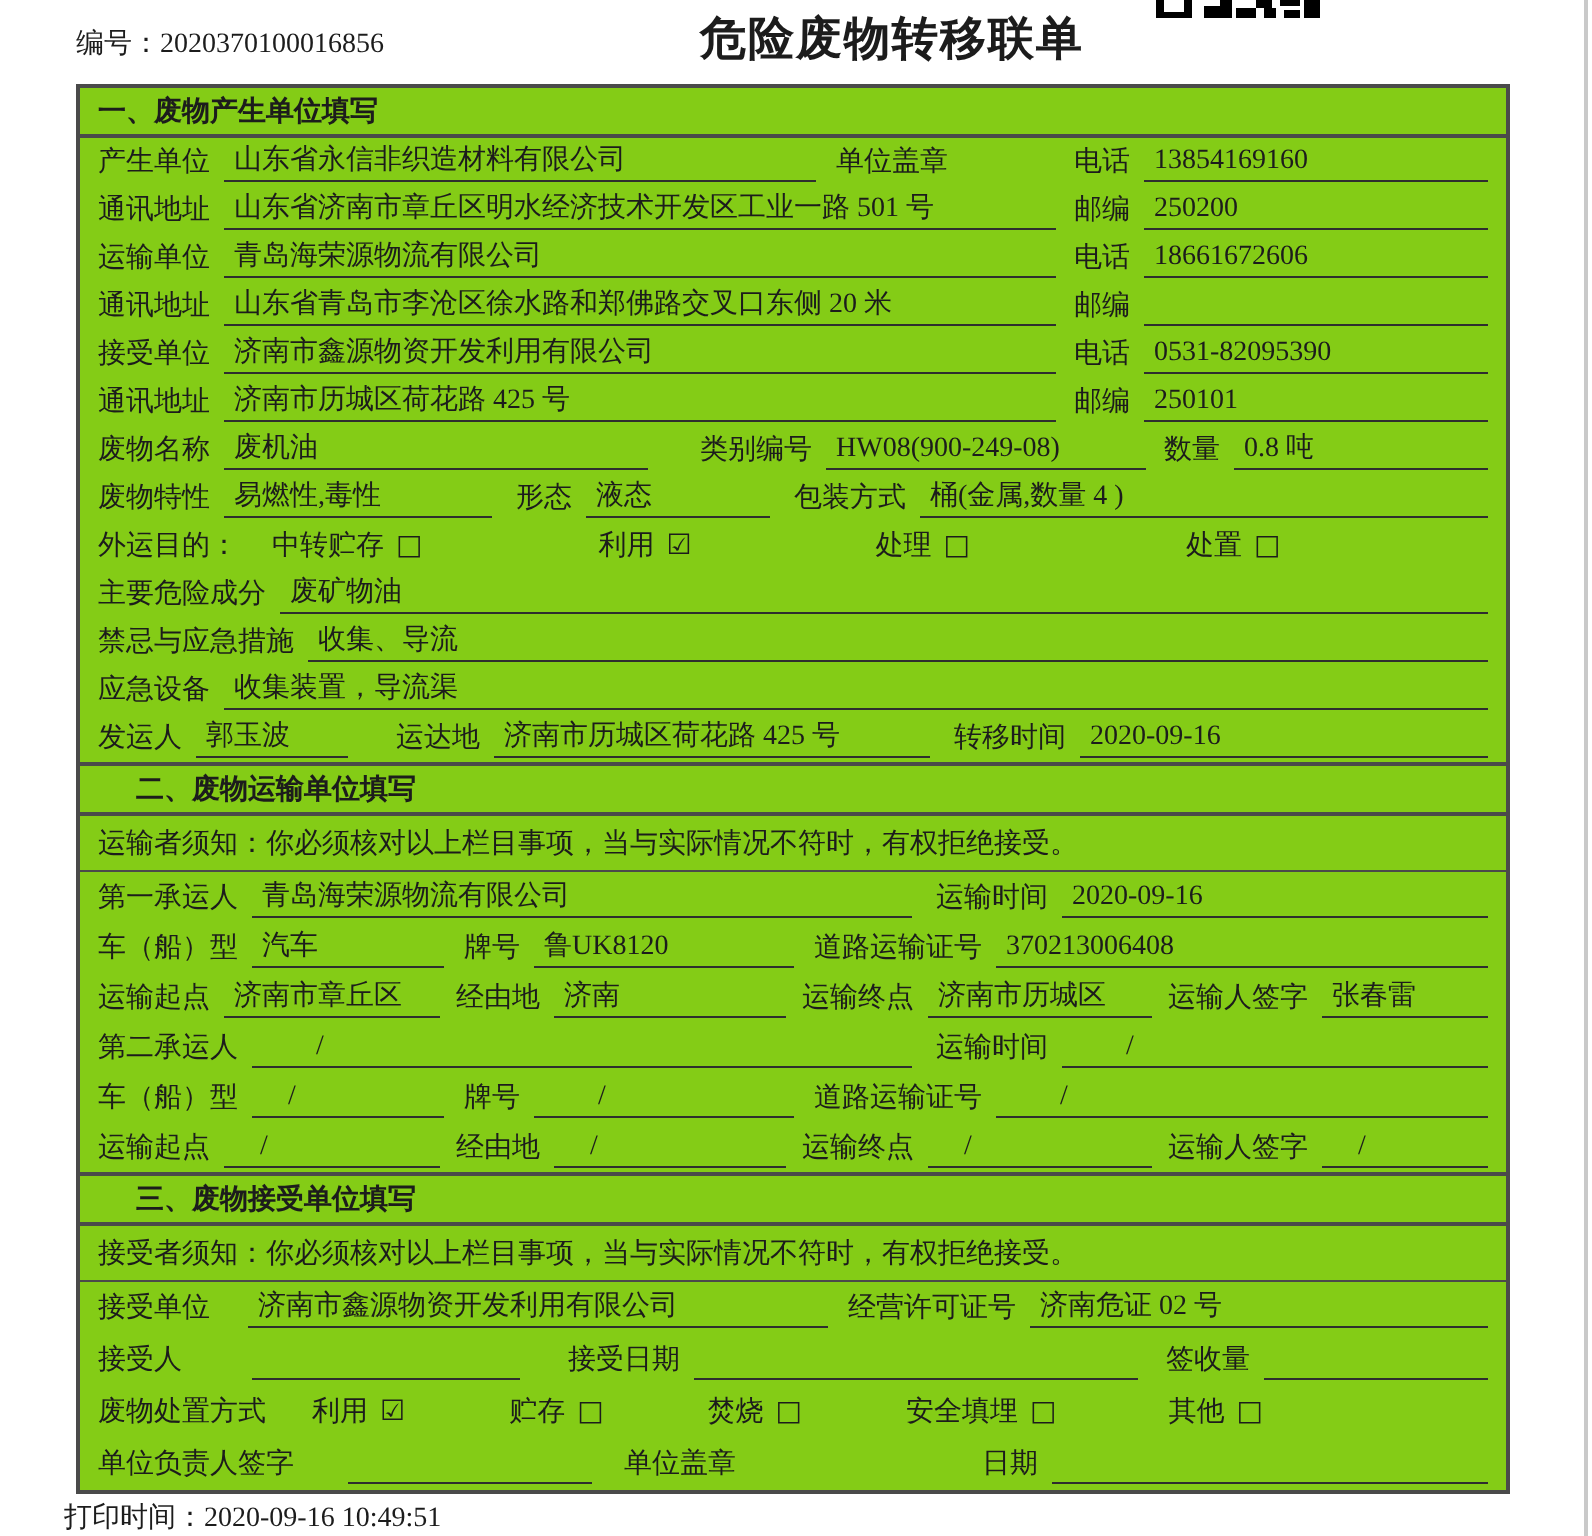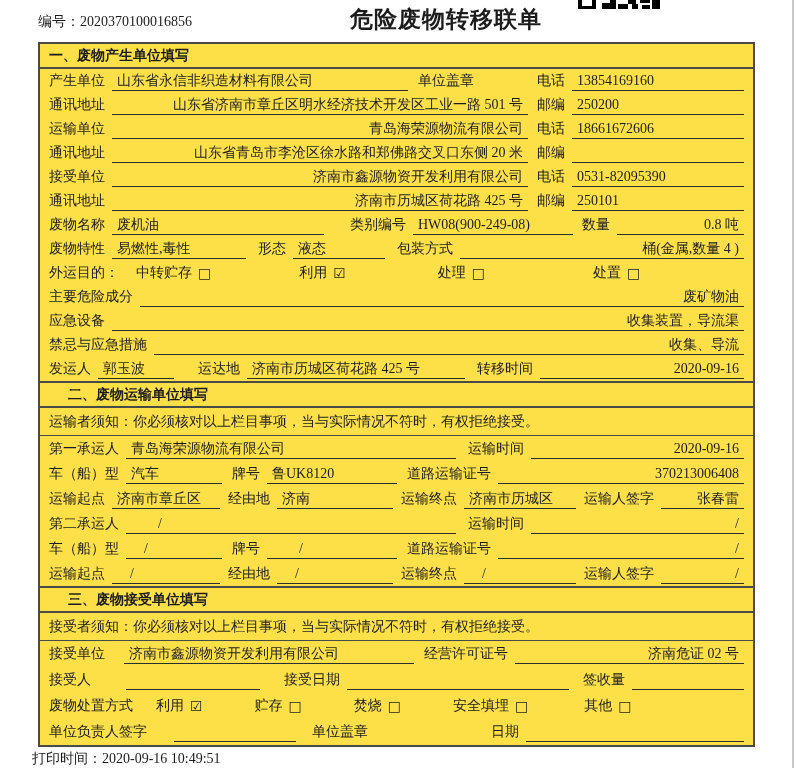--- a/index.html
+++ b/index.html
@@ -6,30 +6,30 @@
   body{
     width:796px;height:768px;position:relative;background:#ffffff;
     font-family:"Liberation Serif","DejaVu Serif",serif;
     font-size:14px;color:#1c1c1c;overflow:hidden;
   }
   .page-edge{position:absolute;right:2px;top:0;width:2px;height:768px;background:#c9c9c9;}
   .form-no{position:absolute;left:38px;top:13px;white-space:nowrap;}
   .form-title{position:absolute;left:446px;top:4px;transform:translateX(-50%);
     font-size:23px;font-weight:bold;letter-spacing:1px;white-space:nowrap;}
   .qr{position:absolute;left:578px;top:0;}
-  #formbox{position:absolute;left:38px;top:42px;width:717px;border:2px solid #4a4a4a;background:#fde047;box-sizing:border-box;}
+  #formbox{position:absolute;left:38px;top:42px;width:717px;border:2px solid #4a4a4a;background:#84cc16;box-sizing:border-box;}
   .sec-h{height:23px;display:flex;align-items:center;padding:0 9px;font-weight:bold;border-bottom:2px solid #4a4a4a;}
   .bt{border-top:2px solid #4a4a4a;padding-left:28px;}
   .notice{height:27px;display:flex;align-items:center;padding:0 9px;border-bottom:1px solid #4a4a4a;}
   .row{display:flex;align-items:center;padding:0 9px;}
   .s1row{height:24px;} .s2row{height:25px;} .s3row{height:26px;}
   .lbl{white-space:nowrap;margin-right:7px;flex:0 0 auto;}
   .val{border-bottom:1px solid #2e2e2e;height:20px;line-height:19px;padding:0 5px;
        white-space:nowrap;overflow:hidden;box-sizing:border-box;flex:0 0 auto;}
-  .grow{flex:1 1 auto;min-width:0;text-align:right;}
+  .grow{flex:1 1 auto;min-width:0;}
   .sv{padding-left:32px;}
   .sv2{padding-left:18px;}
   .cb{font-family:"DejaVu Sans",sans-serif;font-size:14px;line-height:1;margin-left:6px;}
   .opt{display:flex;align-items:center;white-space:nowrap;}
   .footer{position:absolute;left:32px;top:750px;white-space:nowrap;}
 </style>
 </head>
 <body>
 
 <div class="page-edge"></div>
@@ -139,27 +139,27 @@
       <span class="cb">□</span>
     </span>
   </div>
 
   <div class="row s1row">
     <span class="lbl">主要危险成分</span>
     <span class="val grow">废矿物油</span>
   </div>
 
   <div class="row s1row">
+    <span class="lbl">禁忌与应急措施</span>
+    <span class="val grow">收集、导流</span>
+  </div>
+
+  <div class="row s1row">
     <span class="lbl">应急设备</span>
     <span class="val grow">收集装置，导流渠</span>
-  </div>
-
-  <div class="row s1row">
-    <span class="lbl">禁忌与应急措施</span>
-    <span class="val grow">收集、导流</span>
   </div>
 
   <div class="row s1row">
     <span class="lbl">发运人</span>
     <span class="val" style="width:76px">郭玉波</span>
     <span class="lbl" style="margin-left:24px">运达地</span>
     <span class="val" style="width:218px">济南市历城区荷花路 425 号</span>
     <span class="lbl" style="margin-left:12px">转移时间</span>
     <span class="val grow">2020-09-16</span>
   </div>

